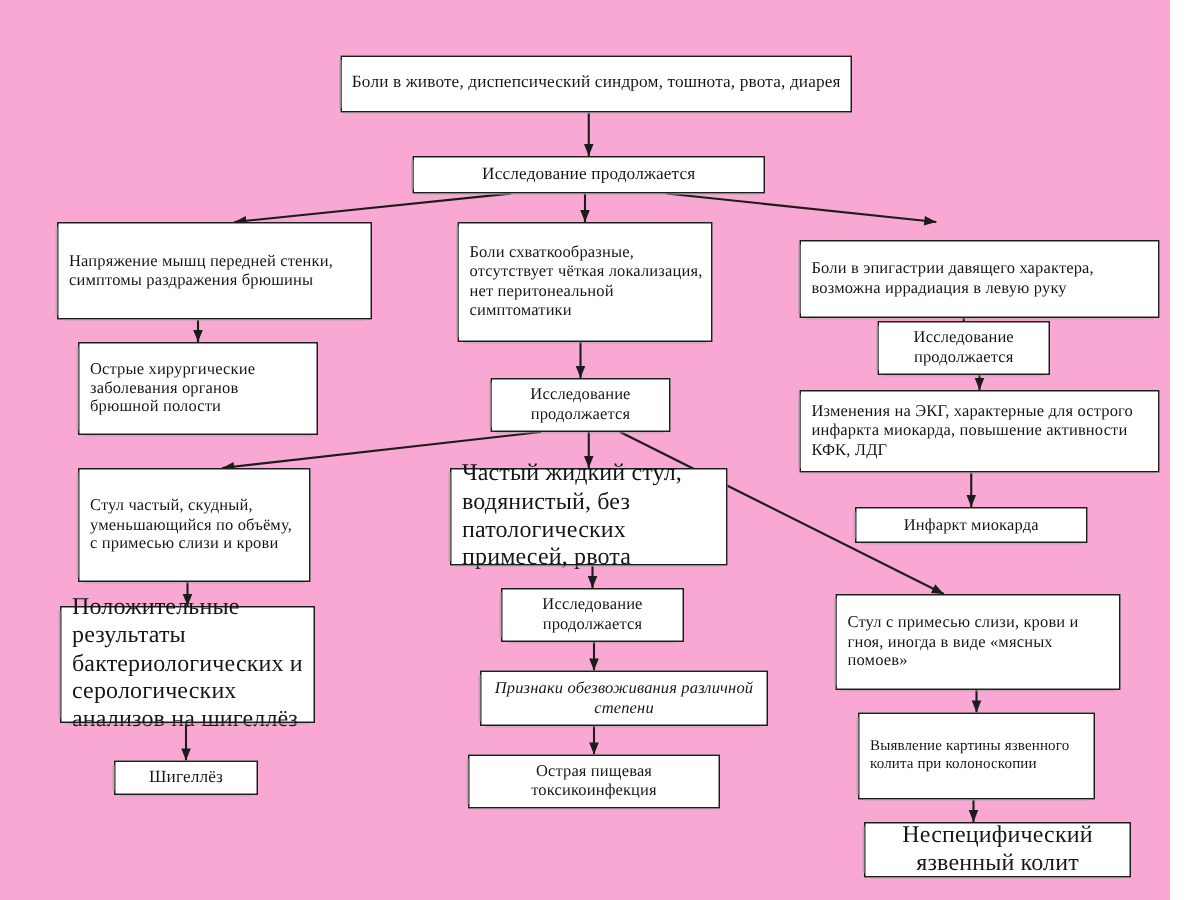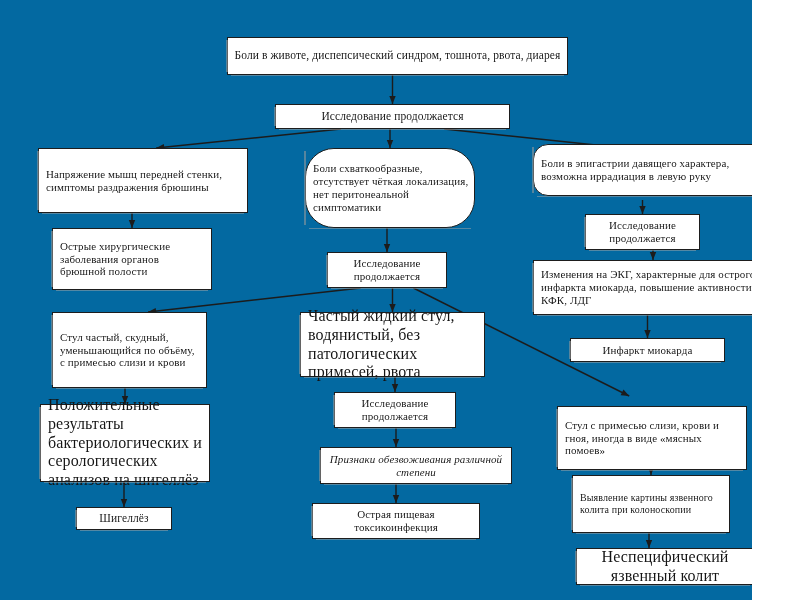--- a/index.html
+++ b/index.html
@@ -4,23 +4,24 @@
 <style>
   html, body {
     margin: 0;
     padding: 0;
     background: #ffffff;
   }
   #canvas {
     position: relative;
     width: 752px;
     height: 600px;
-    background: #0369a1;
+    background: #f9a8d4;
     overflow: hidden;
     font-family: "Liberation Serif", "DejaVu Serif", serif;
+    padding-left: 28px;
   }
   .node {
     position: absolute;
     box-sizing: border-box;
     border: 1px solid #222222;
     background: #ffffff;
     color: #1a1a1a;
     display: flex;
     align-items: center;
     justify-content: center;
@@ -160,24 +161,24 @@
   <div id="nodes">
       <div class="node" style="left: 227px; top: 37px; width: 341px; height: 38px; font-size: 11.5px;">
         <span class="txt">Боли в животе, диспепсический синдром, тошнота, рвота, диарея</span>
       </div>
       <div class="node" style="left: 275px; top: 104px; width: 235px; height: 25px; font-size: 11.5px;">
         <span class="txt">Исследование продолжается</span>
       </div>
       <div class="node left-align" style="left: 38px; top: 148px; width: 210px; height: 65px; font-size: 11px;">
         <span class="txt">Напряжение мышц передней стенки, симптомы раздражения брюшины</span>
       </div>
-      <div class="node left-align" style="left: 305px; top: 148px; width: 170px; height: 80px; font-size: 11px; border-radius: 29px;">
+      <div class="node left-align" style="left: 305px; top: 148px; width: 170px; height: 80px; font-size: 11px;">
         <span class="txt">Боли схваткообразные, отсутствует чёткая локализация, нет перитонеальной симптоматики</span>
       </div>
-      <div class="node left-align" style="left: 533px; top: 144px; width: 240px; height: 52px; font-size: 11px; border-radius: 15px;">
+      <div class="node left-align" style="left: 533px; top: 160px; width: 240px; height: 52px; font-size: 11px;">
         <span class="txt">Боли в эпигастрии давящего характера, возможна иррадиация в левую руку</span>
       </div>
       <div class="node left-align" style="left: 52px; top: 228px; width: 160px; height: 62px; font-size: 11px;">
         <span class="txt">Острые хирургические заболевания органов брюшной полости</span>
       </div>
       <div class="node" style="left: 327px; top: 252px; width: 120px; height: 36px; font-size: 11px;">
         <span class="txt">Исследование продолжается</span>
       </div>
       <div class="node" style="left: 585px; top: 214px; width: 115px; height: 36px; font-size: 11px;">
         <span class="txt">Исследование продолжается</span>
@@ -193,21 +194,21 @@
       </div>
       <div class="node left-align" style="left: 300px; top: 312px; width: 185px; height: 65px; font-size: 16px;">
         <span class="txt">Частый жидкий стул, водянистый, без патологических примесей, рвота</span>
       </div>
       <div class="node left-align" style="left: 40px; top: 404px; width: 170px; height: 78px; font-size: 16px;">
         <span class="txt">Положительные результаты бактериологических и серологических анализов на шигеллёз</span>
       </div>
       <div class="node" style="left: 334px; top: 392px; width: 122px; height: 36px; font-size: 11px;">
         <span class="txt">Исследование продолжается</span>
       </div>
-      <div class="node left-align" style="left: 557px; top: 406px; width: 190px; height: 64px; font-size: 11px;">
+      <div class="node left-align" style="left: 557px; top: 396px; width: 190px; height: 64px; font-size: 11px;">
         <span class="txt">Стул с примесью слизи, крови и гноя, иногда в виде «мясных помоев»</span>
       </div>
       <div class="node" style="left: 300px; top: 447px; width: 192px; height: 37px; font-size: 11px; font-style: italic; margin-left: 20px;">
         <span class="txt">Признаки обезвоживания различной степени</span>
       </div>
       <div class="node left-align" style="left: 572px; top: 475px; width: 158px; height: 58px; font-size: 10px;">
         <span class="txt">Выявление картины язвенного колита при колоноскопии</span>
       </div>
       <div class="node" style="left: 76px; top: 507px; width: 96px; height: 23px; font-size: 11.5px;">
         <span class="txt">Шигеллёз</span>

